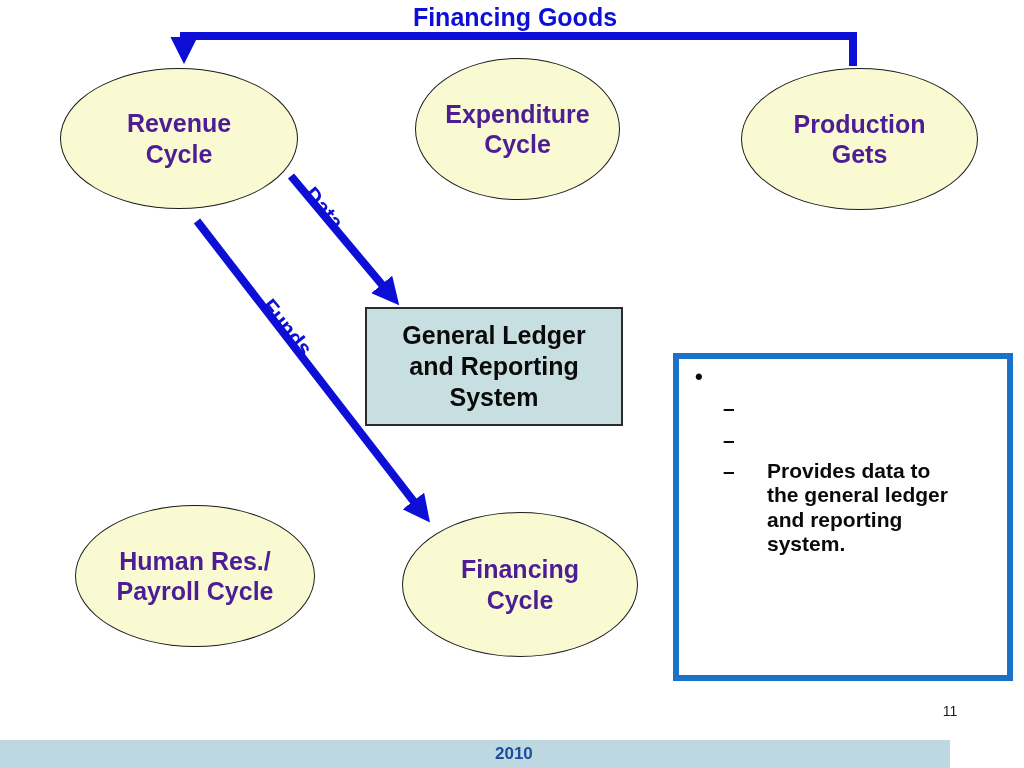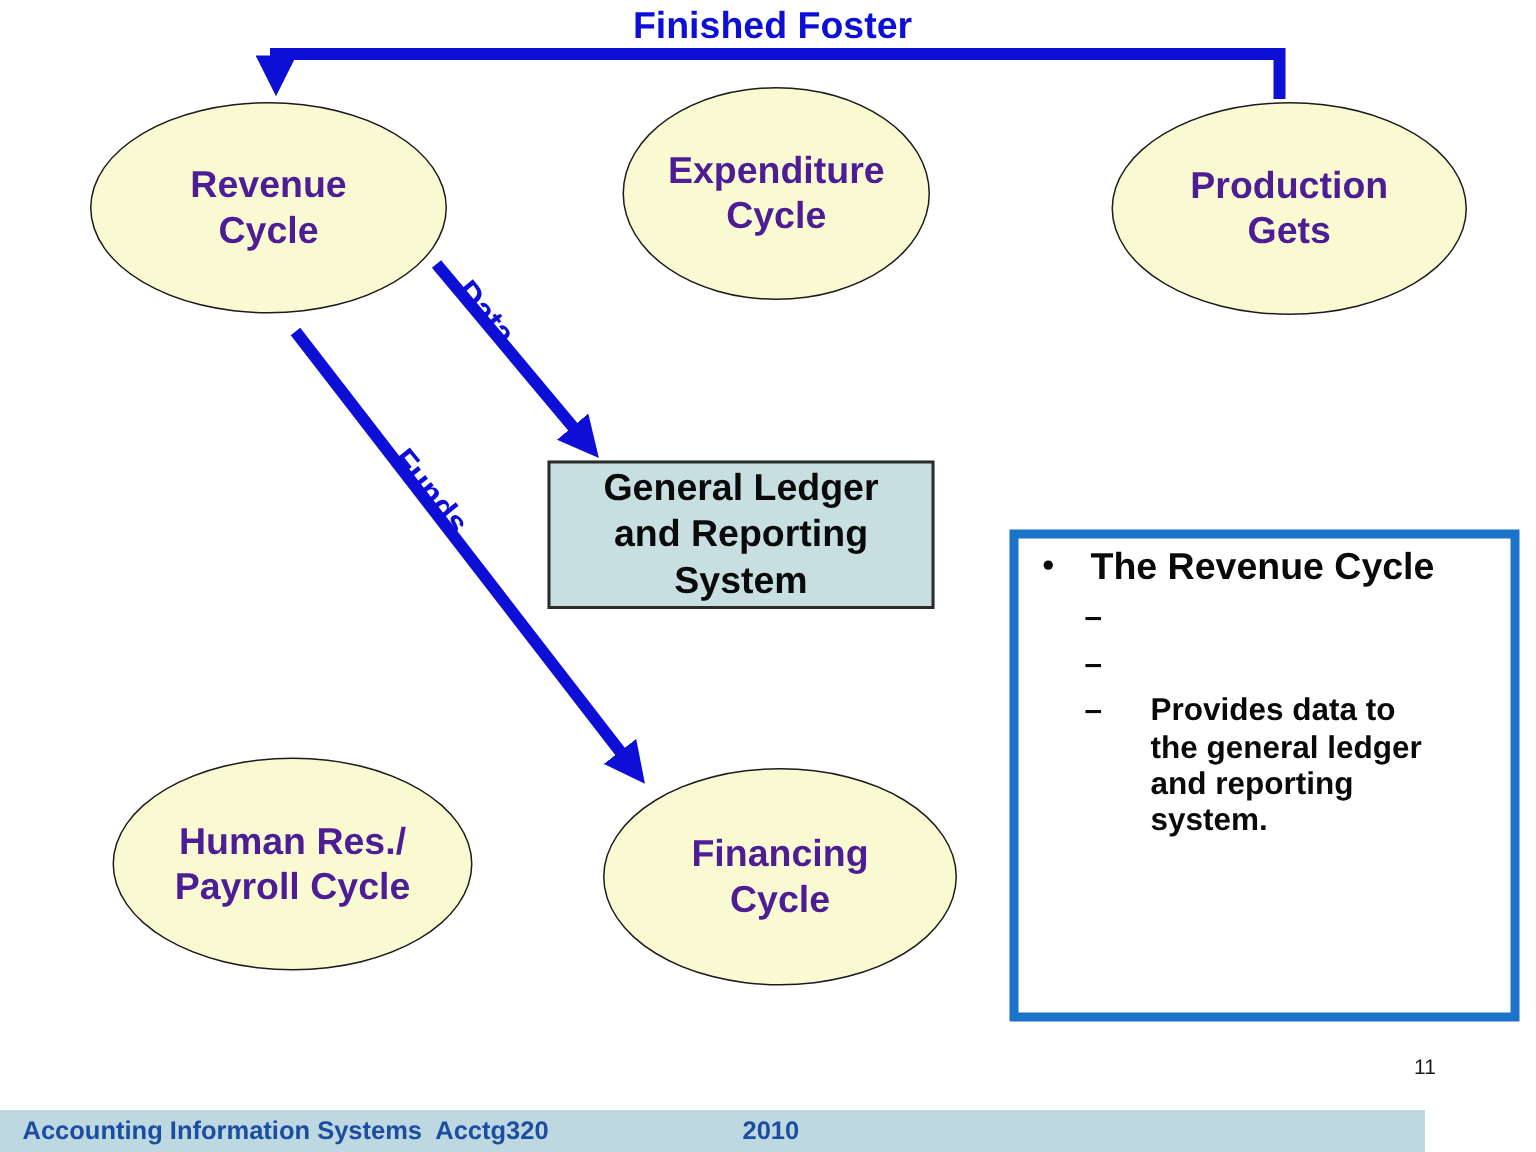--- a/index.html
+++ b/index.html
@@ -23,21 +23,21 @@
     color:#4c1d95;font-weight:bold;font-size:25px;line-height:1.22;
     white-space:pre-line;box-sizing:border-box;
   }
   .el-revenue{left:60px;top:68px;width:238px;height:141px;}
   .el-expenditure{left:415px;top:58px;width:205px;height:142px;}
   .el-production{left:741px;top:68px;width:237px;height:142px;}
   .el-human{left:75px;top:505px;width:240px;height:142px;}
   .el-financing{left:402px;top:512px;width:236px;height:145px;}
 
   .glbox{
-    position:absolute;left:365px;top:307px;width:258px;height:99px;box-sizing:border-box;
+    position:absolute;left:365px;top:307px;width:258px;height:119px;box-sizing:border-box;
     background:var(--gl_box_fill);border:2px solid var(--gl_box_border);
     display:flex;align-items:center;justify-content:center;text-align:center;
     color:#0a0a0a;font-weight:bold;font-size:25px;line-height:1.25;white-space:pre-line;
   }
   .edge-label{
     position:absolute;color:var(--arrow_blue);font-weight:bold;font-size:22px;
     transform-origin:left top;white-space:nowrap;
   }
   .edge-label.data{left:318px;top:182px;transform:rotate(50deg);}
   .edge-label.funds{left:276px;top:294px;transform:rotate(51deg);}
@@ -74,21 +74,21 @@
     <defs>
       <marker id="ah" viewBox="0 0 10 10" refX="7" refY="5" markerWidth="3.4" markerHeight="3.4" orient="auto">
         <path d="M0,0 L10,5 L0,10 Z"></path>
       </marker>
     </defs>
     <path class="arrow" d="M853,66 L853,36 L184,36 L184,56" marker-end="url(#ah)"></path>
     <path class="arrow" d="M291,176 L394,299" marker-end="url(#ah)"></path>
     <path class="arrow" d="M197,221 L425,516" marker-end="url(#ah)"></path>
   </svg>
 
-  <div class="fg-label">Finished Foster</div>
+  <div class="fg-label">Financing Goods</div>
 
   <div class="ellipse el-revenue">Revenue
 Cycle</div>
   <div class="ellipse el-expenditure">Expenditure
 Cycle</div>
   <div class="ellipse el-production">Production
 Gets</div>
   <div class="ellipse el-human">Human Res./
 Payroll Cycle</div>
   <div class="ellipse el-financing">Financing
@@ -97,37 +97,35 @@
   <div class="glbox">General Ledger
 and Reporting
 System</div>
 
   <div class="edge-label data">Data</div>
   <div class="edge-label funds">Funds</div>
 
   <div class="notebox">
     <div class="note-title-row">
       <span class="bullet">•</span>
-      <span class="note-title">The Revenue Cycle</span>
     </div>
     <div class="note-item">
       <span class="dash">–</span>
     </div>
     <div class="note-item">
       <span class="dash">–</span>
     </div>
     <div class="note-item">
       <span class="dash">–</span>
       <span class="note-item-text">Provides data to
 the general ledger
 and reporting
 system.</span>
     </div>
   </div>
 
   <div class="page-number">11</div>
 
   <div class="footer">
-    <span class="f-course">Accounting Information Systems  Acctg320</span>
     <span class="f-year">2010</span>
   </div>
 
 </div>
 
 </body></html>

